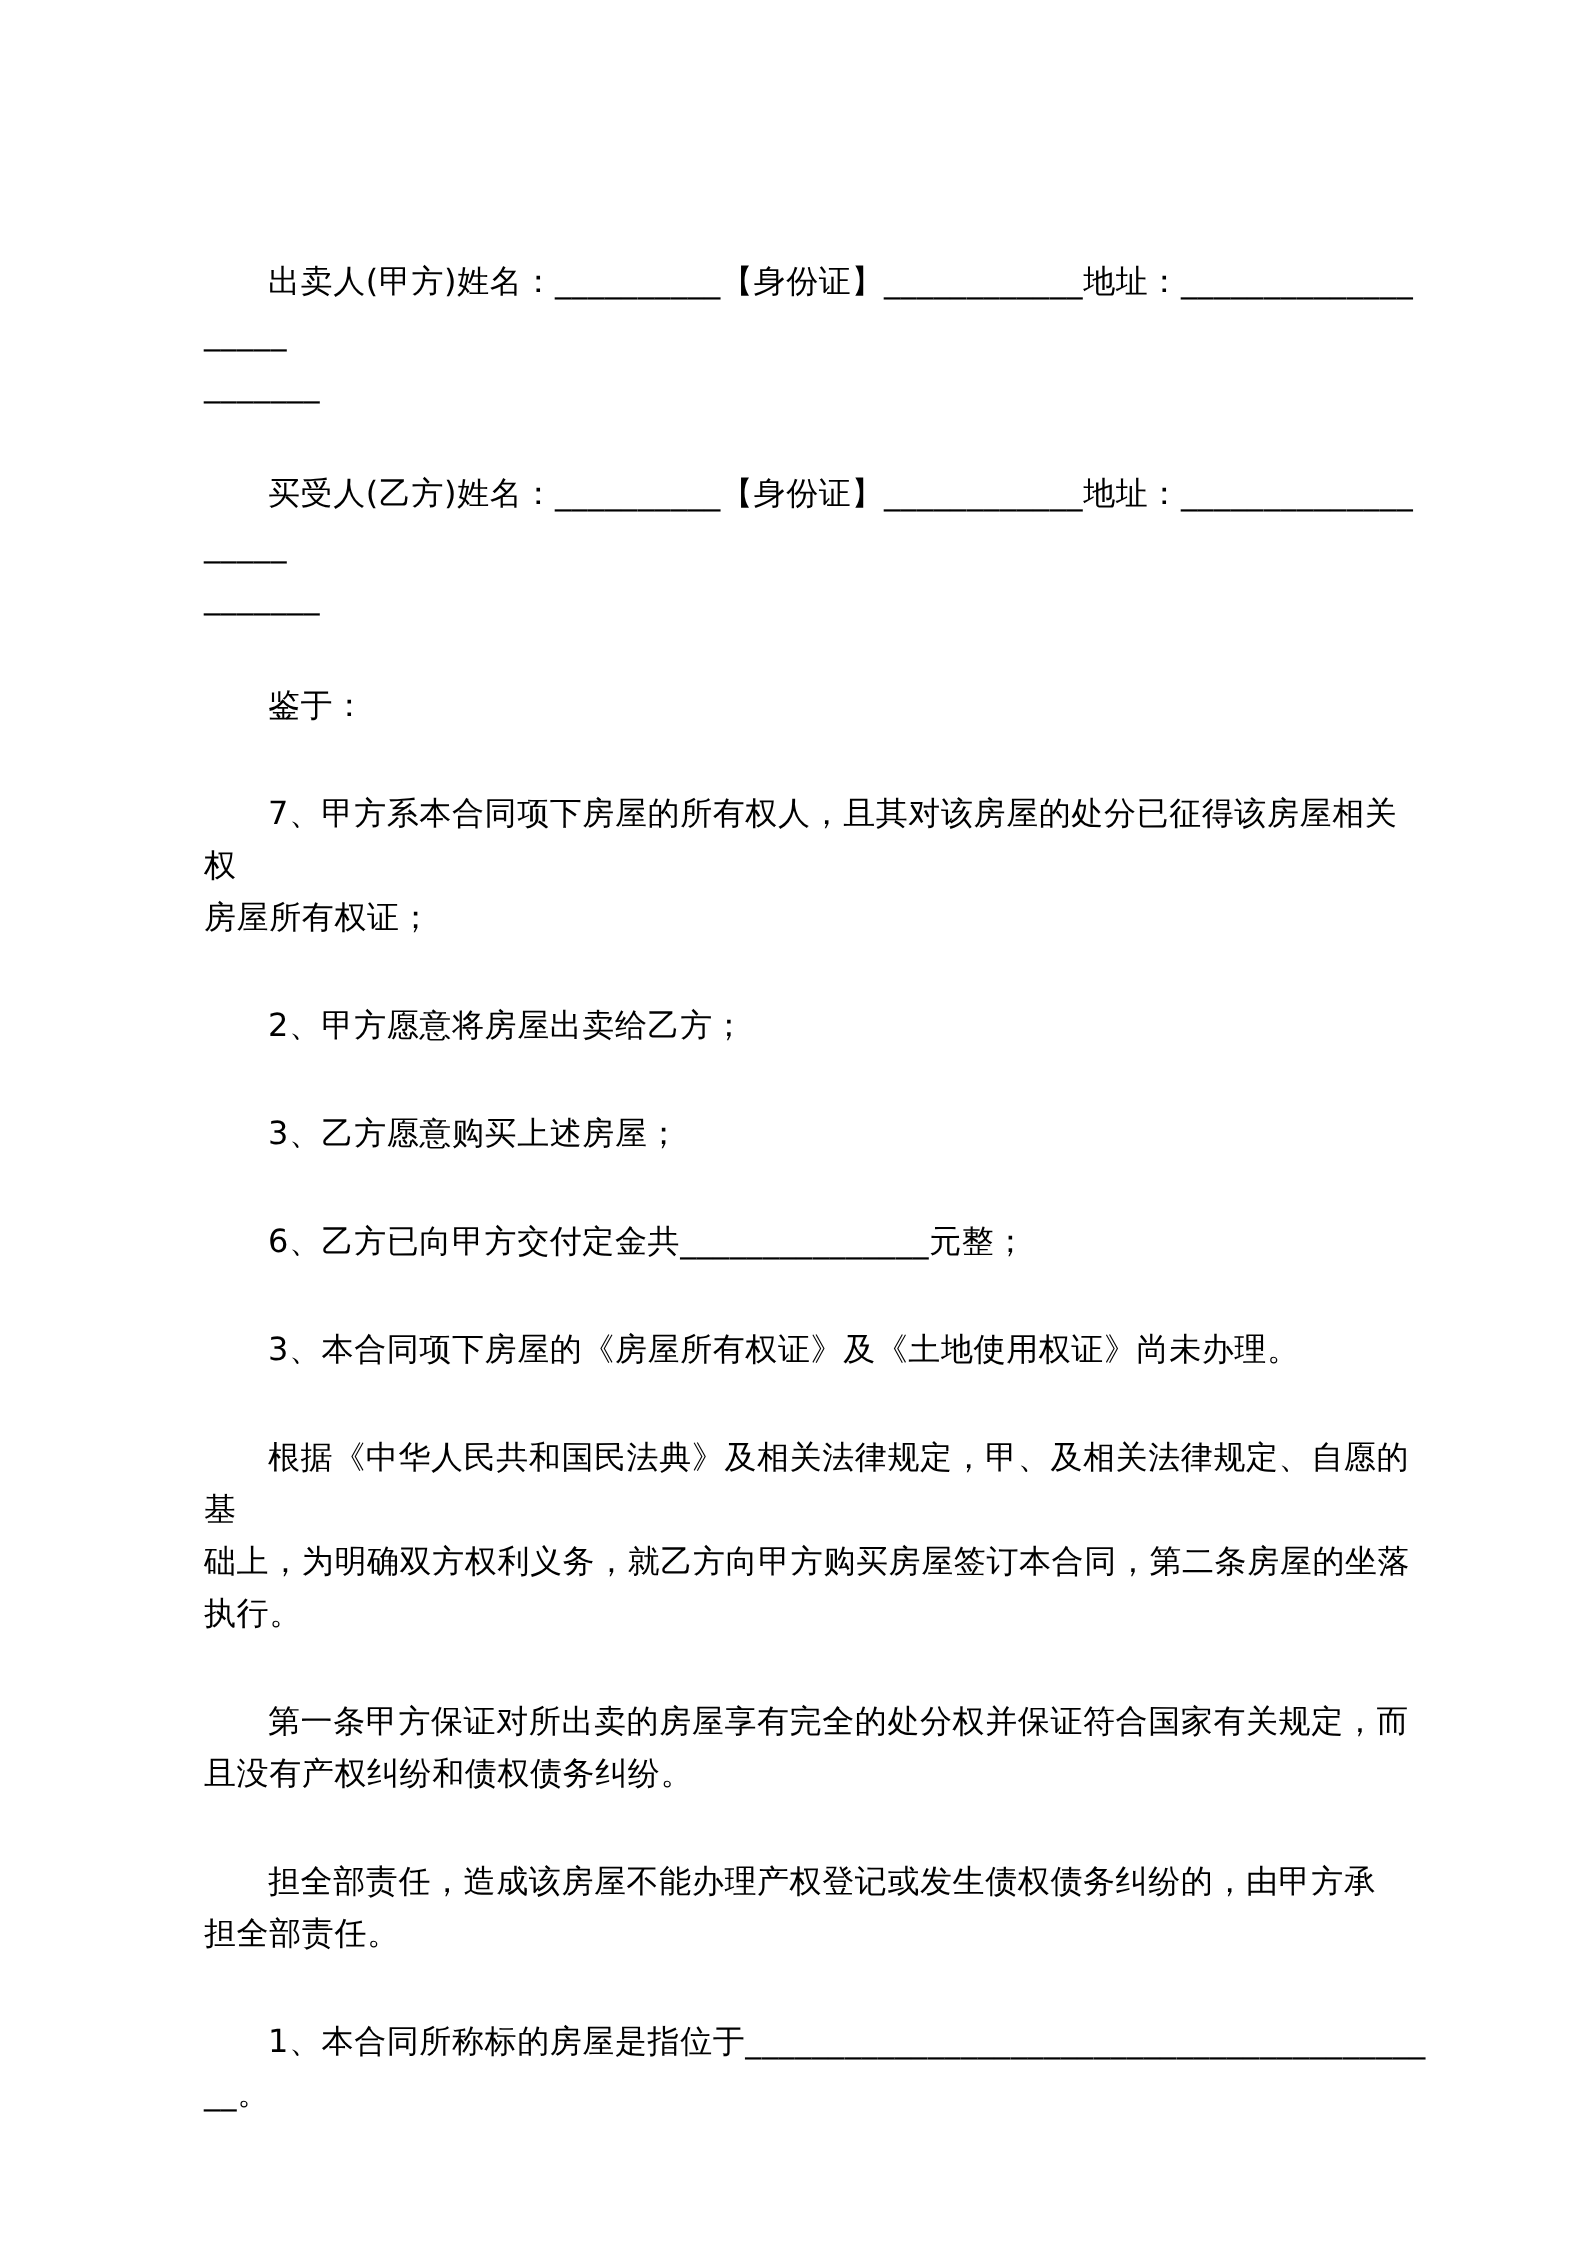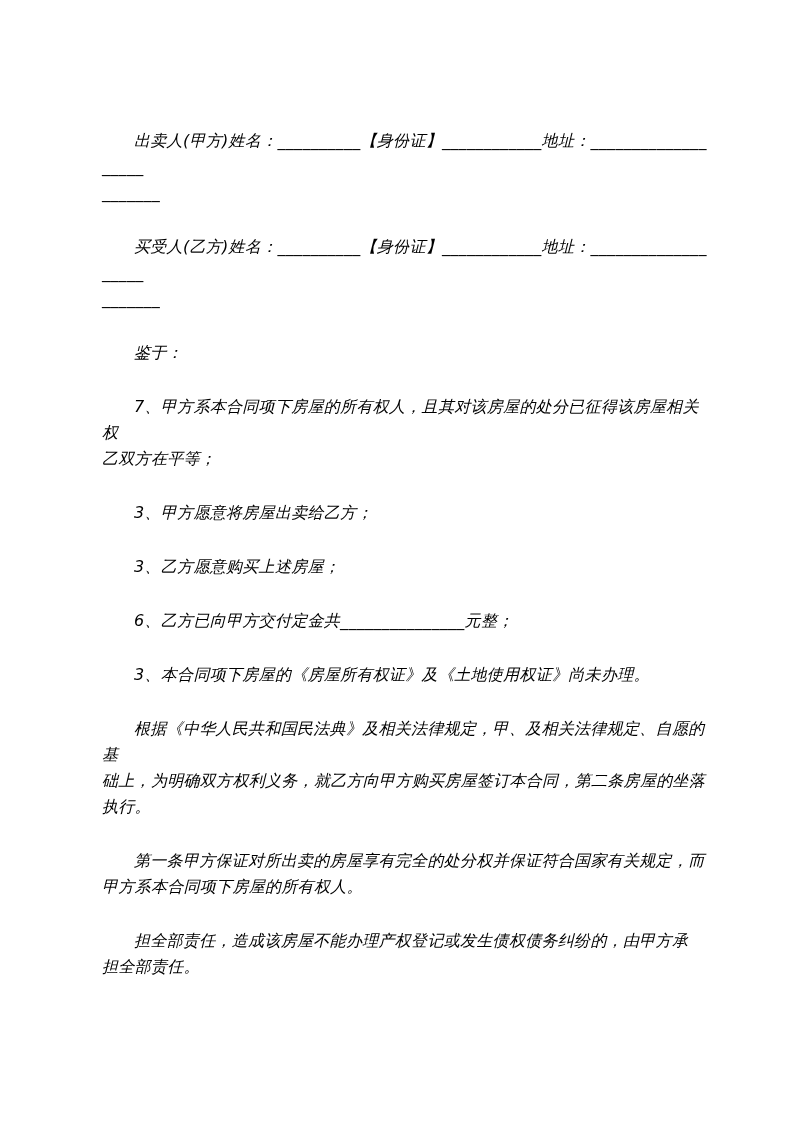--- a/index.html
+++ b/index.html
@@ -17,21 +17,20 @@
     overflow: hidden;
     font-family: "DejaVu Sans", "Liberation Sans", sans-serif;
     font-size: 16px;
     line-height: 26px;
     color: #000000;
     -webkit-font-smoothing: antialiased;
   }
   .para {
     margin: 0 0 28px 0;
     padding: 0;
-    font-style: italic;
   }
   .line {
     display: block;
     white-space: pre-wrap;
     word-break: break-all;
     letter-spacing: 0.3px;
   }
   .line.first {
     text-indent: 32px; 
   }
@@ -47,41 +46,44 @@
       </div>
       <div class="para">
         <span class="line first">买受人(乙方)姓名：__________【身份证】____________地址：______________ _____</span>
         <span class="line">_______</span>
       </div>
       <div class="para">
         <span class="line first">鉴于：</span>
       </div>
       <div class="para">
         <span class="line first">7、甲方系本合同项下房屋的所有权人，且其对该房屋的处分已征得该房屋相关权</span>
-        <span class="line">乙双方在平等；</span>
+        <span class="line">房屋所有权证；</span>
       </div>
       <div class="para">
-        <span class="line first">3、甲方愿意将房屋出卖给乙方；</span>
+        <span class="line first">2、甲方愿意将房屋出卖给乙方；</span>
       </div>
       <div class="para">
         <span class="line first">3、乙方愿意购买上述房屋；</span>
       </div>
       <div class="para">
         <span class="line first">6、乙方已向甲方交付定金共_______________元整；</span>
       </div>
       <div class="para">
         <span class="line first">3、本合同项下房屋的《房屋所有权证》及《土地使用权证》尚未办理。</span>
       </div>
       <div class="para">
         <span class="line first">根据《中华人民共和国民法典》及相关法律规定，甲、及相关法律规定、自愿的基</span>
         <span class="line">础上，为明确双方权利义务，就乙方向甲方购买房屋签订本合同，第二条房屋的坐落</span>
         <span class="line">执行。</span>
       </div>
       <div class="para">
         <span class="line first">第一条甲方保证对所出卖的房屋享有完全的处分权并保证符合国家有关规定，而</span>
-        <span class="line">甲方系本合同项下房屋的所有权人。</span>
+        <span class="line">且没有产权纠纷和债权债务纠纷。</span>
       </div>
       <div class="para">
         <span class="line first">担全部责任，造成该房屋不能办理产权登记或发生债权债务纠纷的，由甲方承</span>
         <span class="line">担全部责任。</span>
       </div>
+      <div class="para">
+        <span class="line first">1、本合同所称标的房屋是指位于___________________________________________。</span>
+      </div>
     </div>
 </div>
 
 </body></html>

